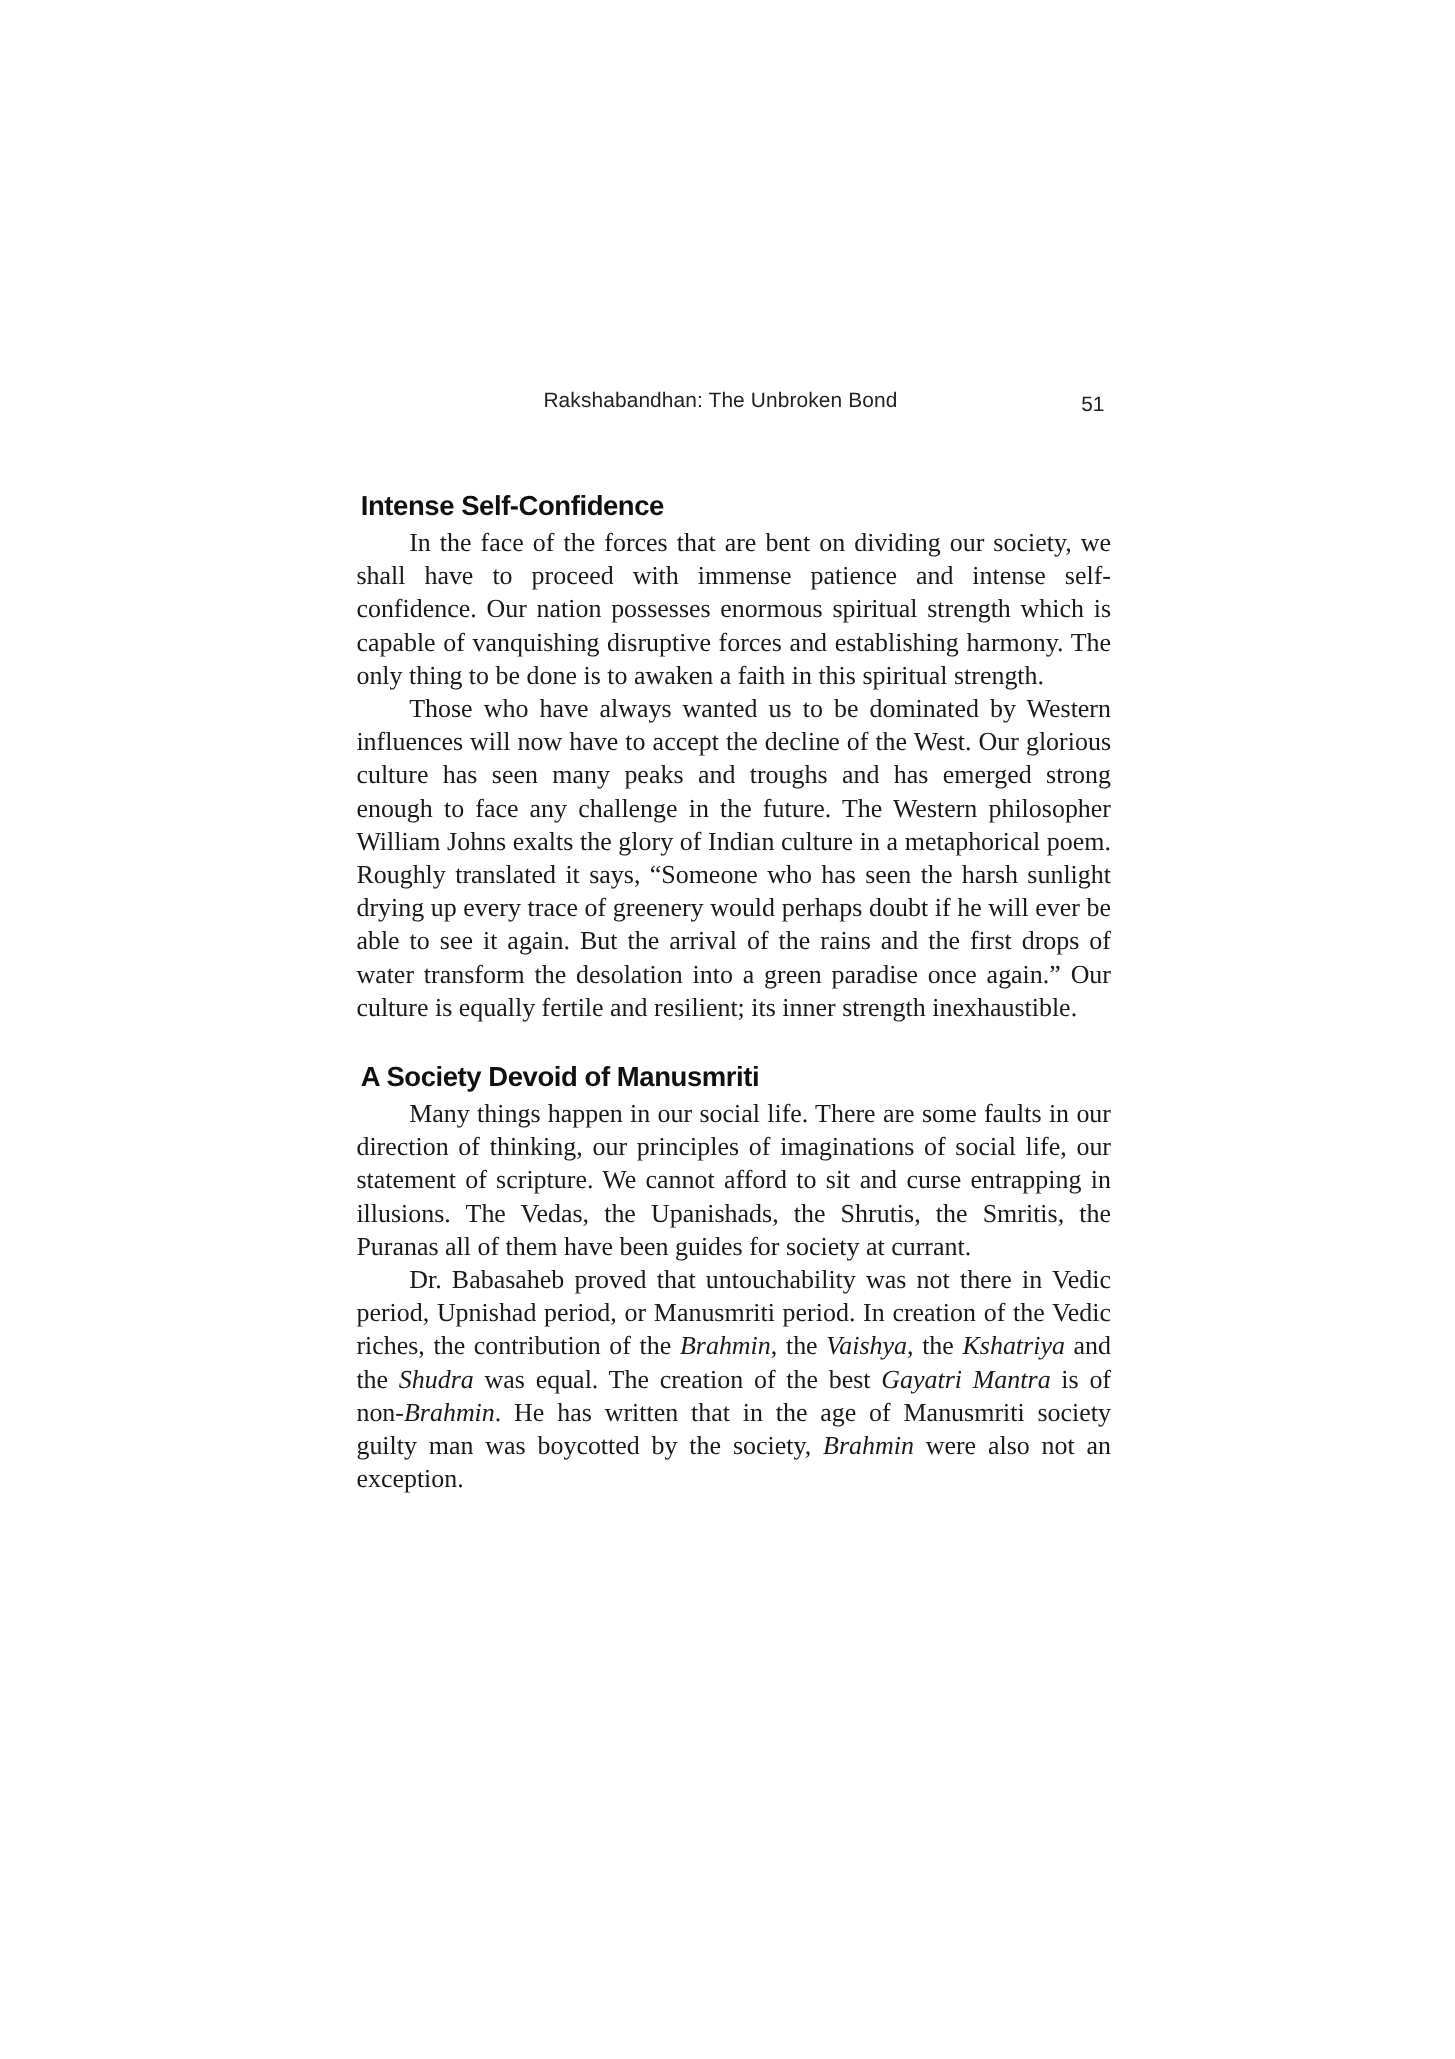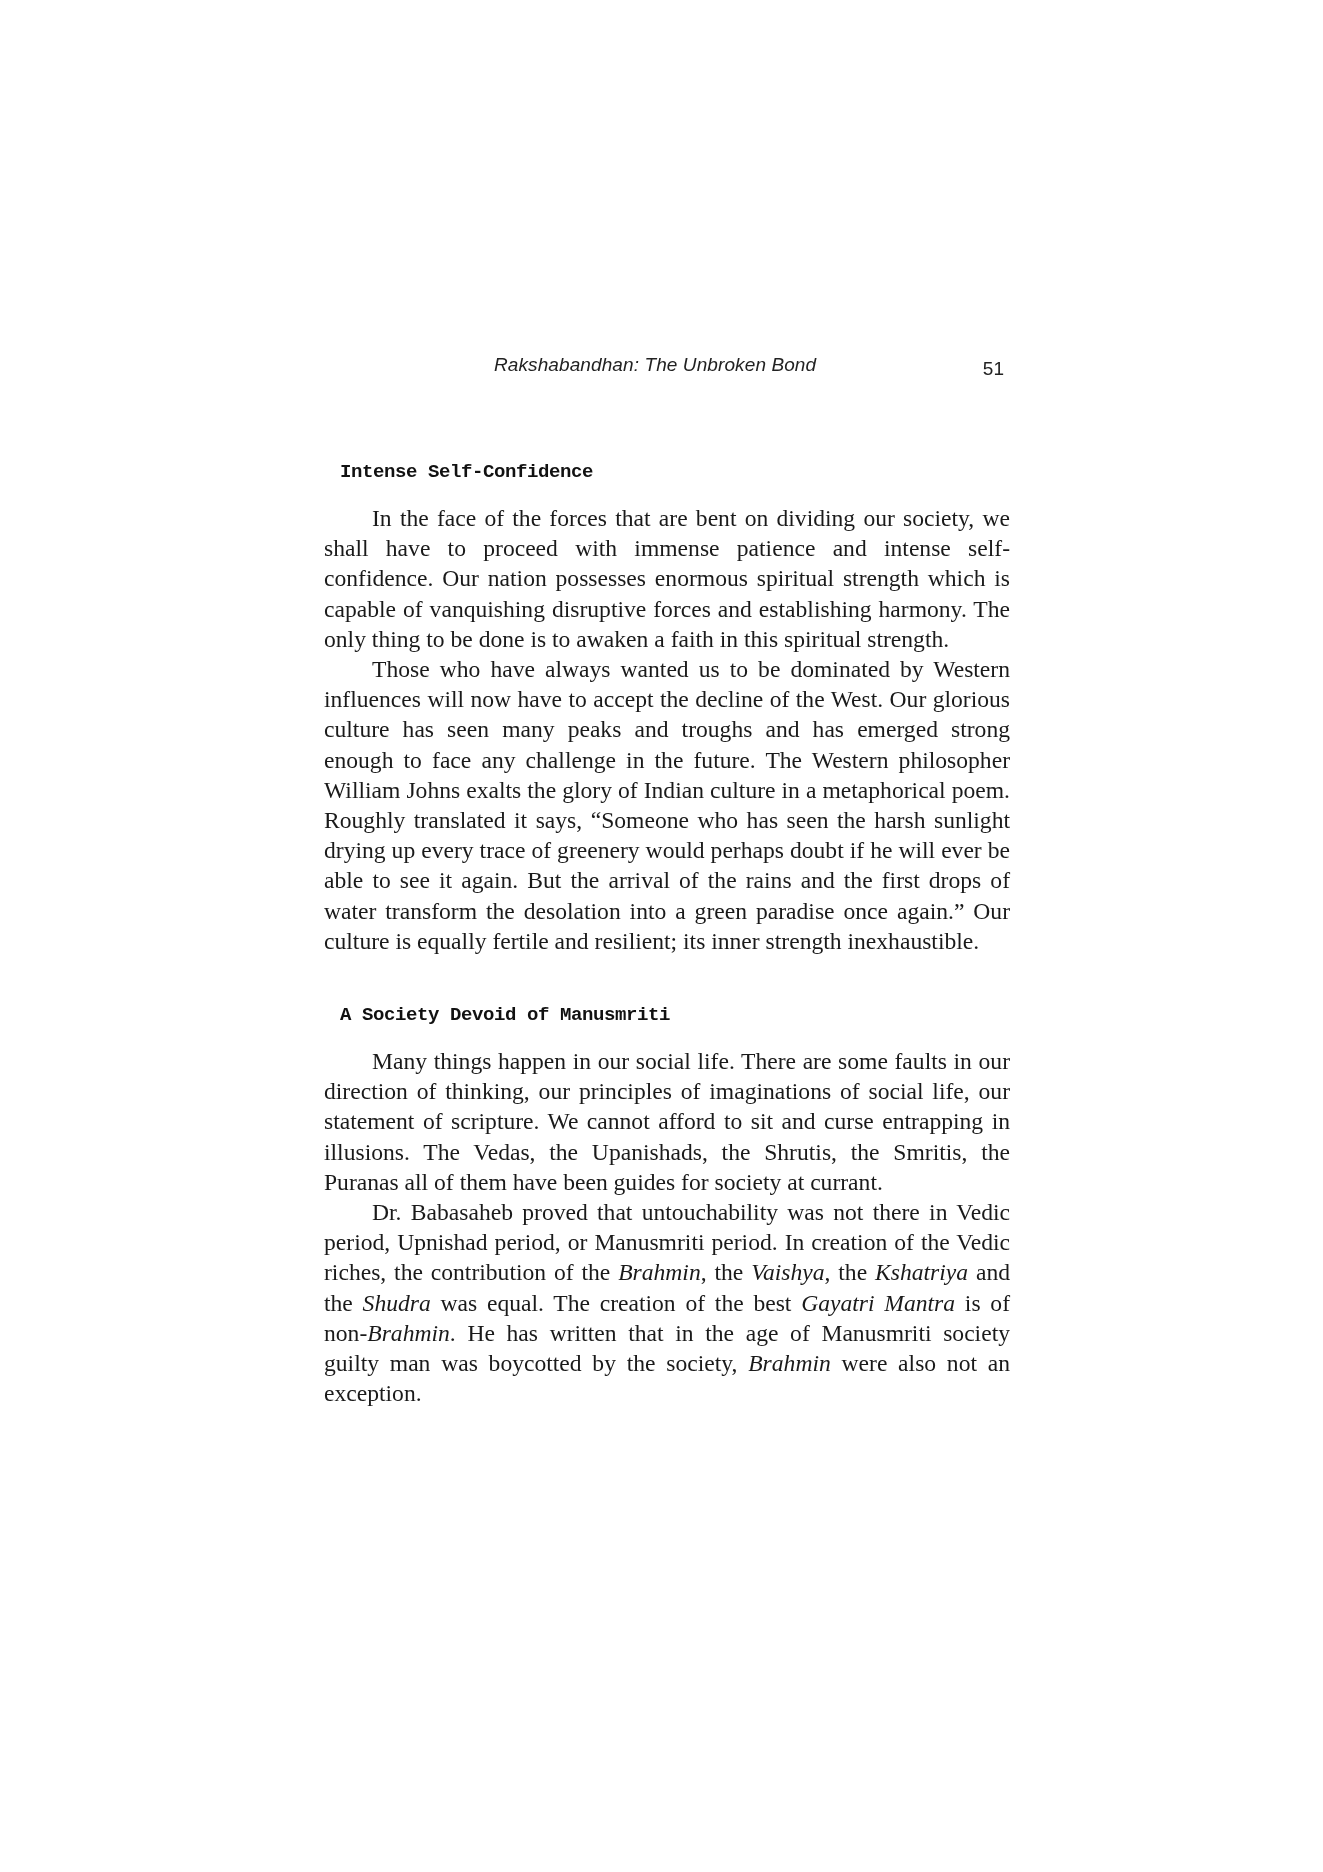--- a/index.html
+++ b/index.html
@@ -28,21 +28,20 @@
       height: 28px;
       font-family: "Liberation Sans", sans-serif;
       font-size: 19px;
       color: #222;
     }
     .running-title {
       position: absolute;
       left: 170px;
       top: 0;
       letter-spacing: 0.1px;
-      font-style: italic;
     }
     .page-number {
       position: absolute;
       right: 6px;
       top: 4px;
     }
     .body {
       position: absolute;
       top: 413px;
       left: 0;
@@ -58,24 +57,24 @@
       text-align-last: left;
       hyphens: none;
     }
     .para.indent {
       text-indent: 48px;
     }
     .para em {
       font-style: italic;
     }
     .heading {
-      margin: 16px;
-      font-family: Liberation Mono, monospace;
+      margin: 4px;
+      font-family: Liberation Sans, sans-serif;
       font-weight: bold;
-      font-size: 19px;
+      font-size: 25px;
       line-height: 30px;
       color: #111;
       letter-spacing: -0.4px;
     }
     .gap-before-heading {
       height: 28px;
     }
   </style>
 </head>
 <body>

